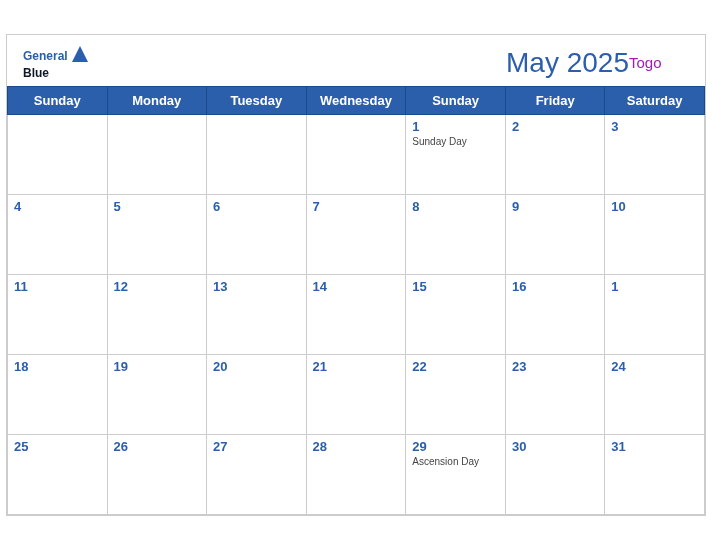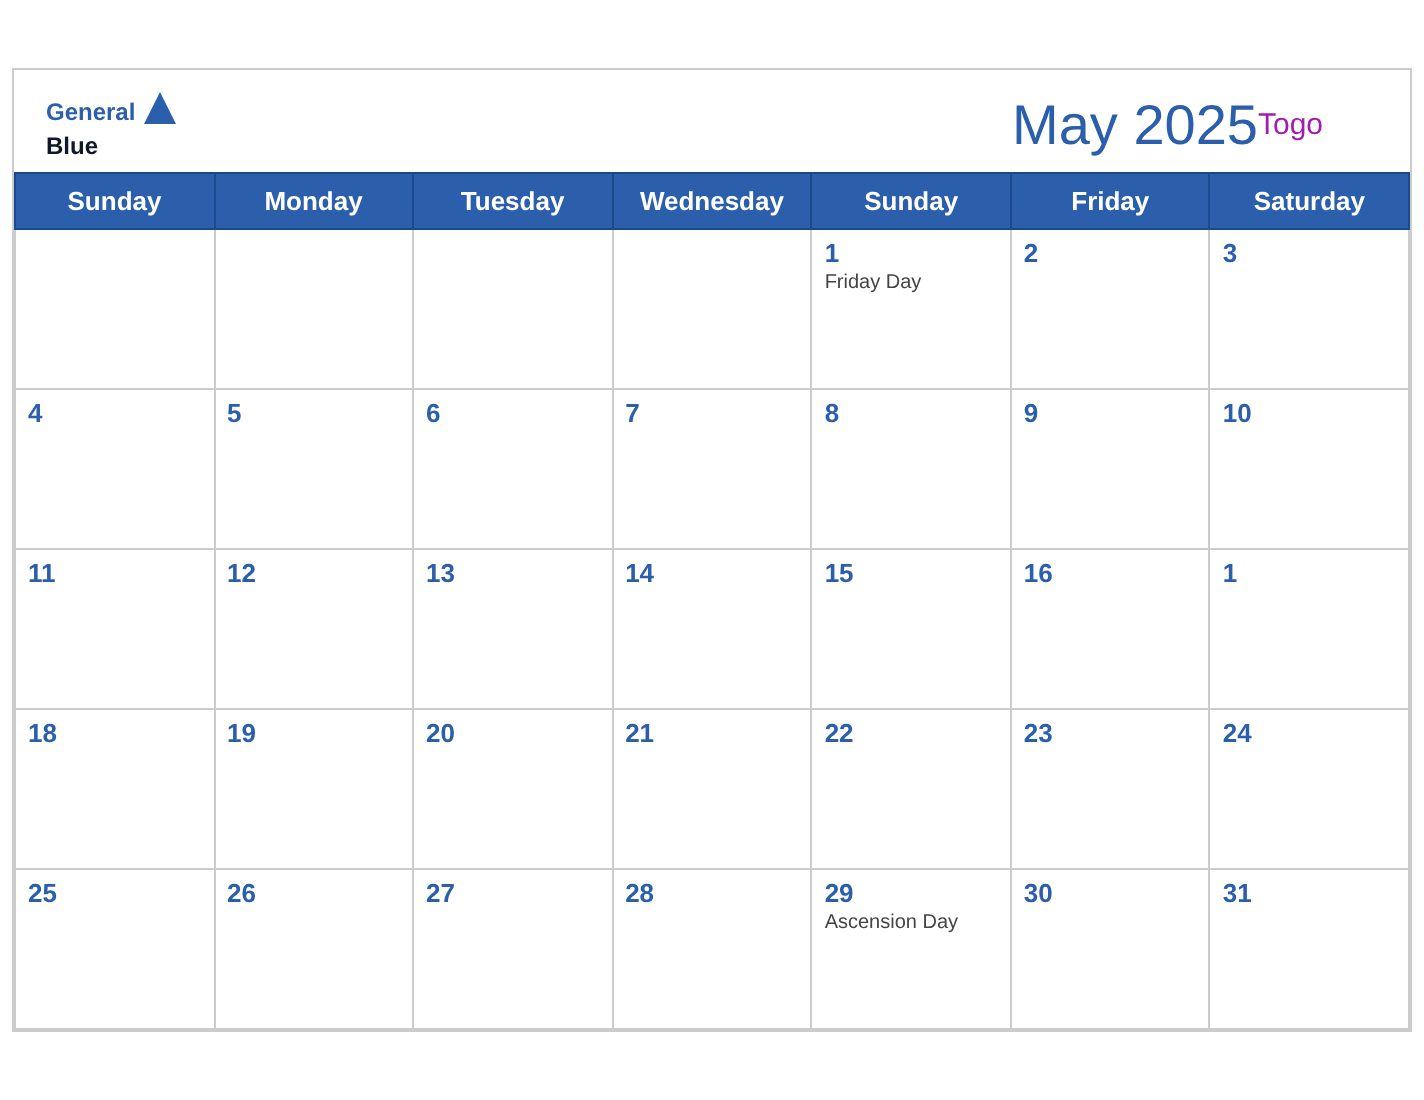--- a/index.html
+++ b/index.html
@@ -118,21 +118,21 @@
         </tr>
     </thead>
     <tbody id="calendar-body">
     <tr>
           <td></td>
           <td></td>
           <td></td>
           <td></td>
           <td>
             <span class="day-number">1</span>
-            <span class="day-event">Friday Day</span>
+            <span class="day-event">Sunday Day</span>
           </td>
           <td>
             <span class="day-number">2</span>
           </td>
           <td>
             <span class="day-number">3</span>
           </td>
         </tr>
         <tr>
           <td>

